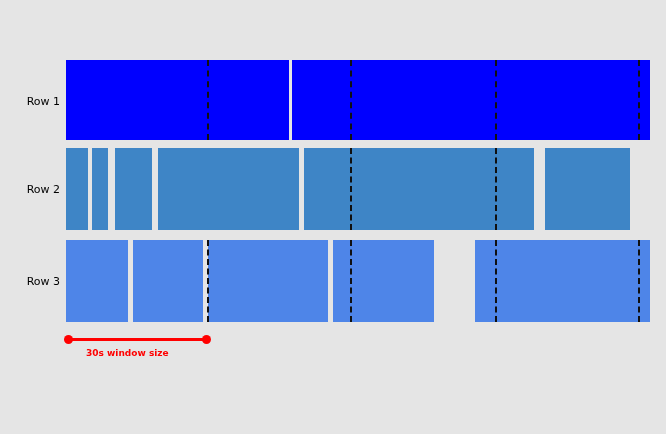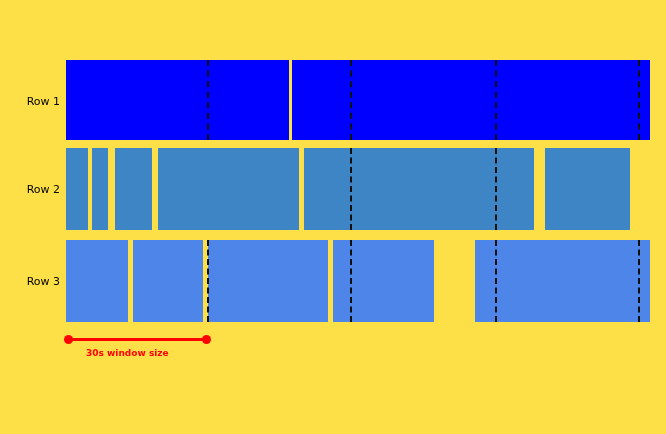--- a/index.html
+++ b/index.html
@@ -8,21 +8,21 @@
     padding: 0;
     background: #000000;
   }
   body {
     font-family: "DejaVu Sans", "Liberation Sans", sans-serif;
   }
   #figure {
     position: relative;
     width: 666px;
     height: 434px;
-    background: #fde047;
+    background: #e5e5e5;
     overflow: hidden;
   }
   .plot-area {
     position: absolute;
     left: 0;
     top: 0;
     width: 666px;
     height: 434px;
   }
   .seg {

